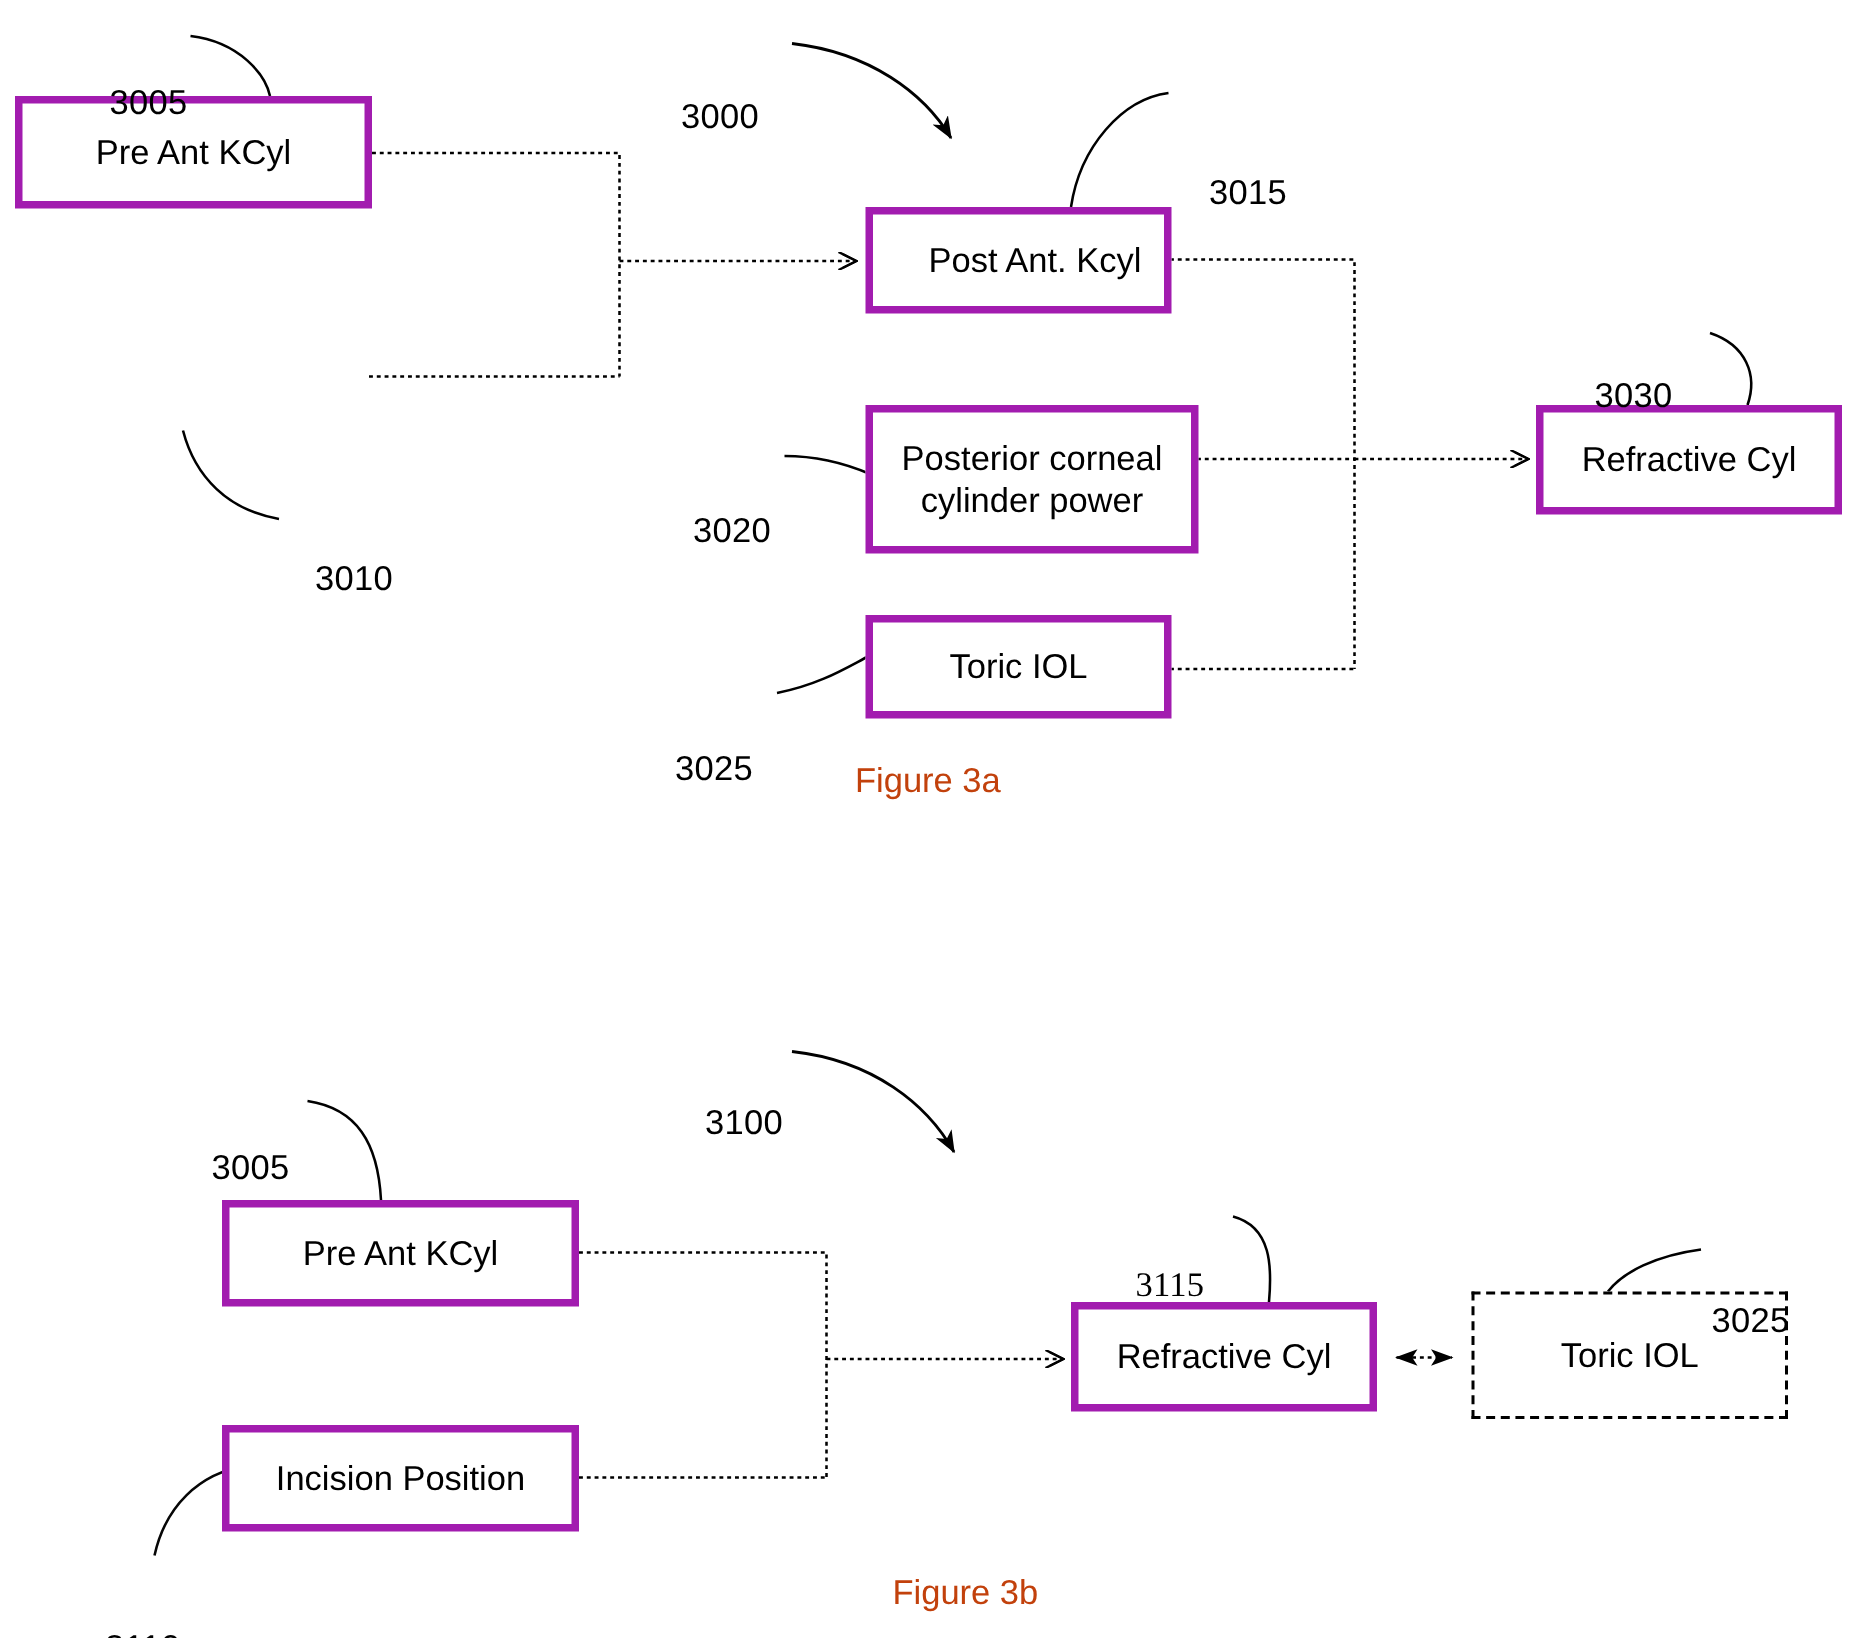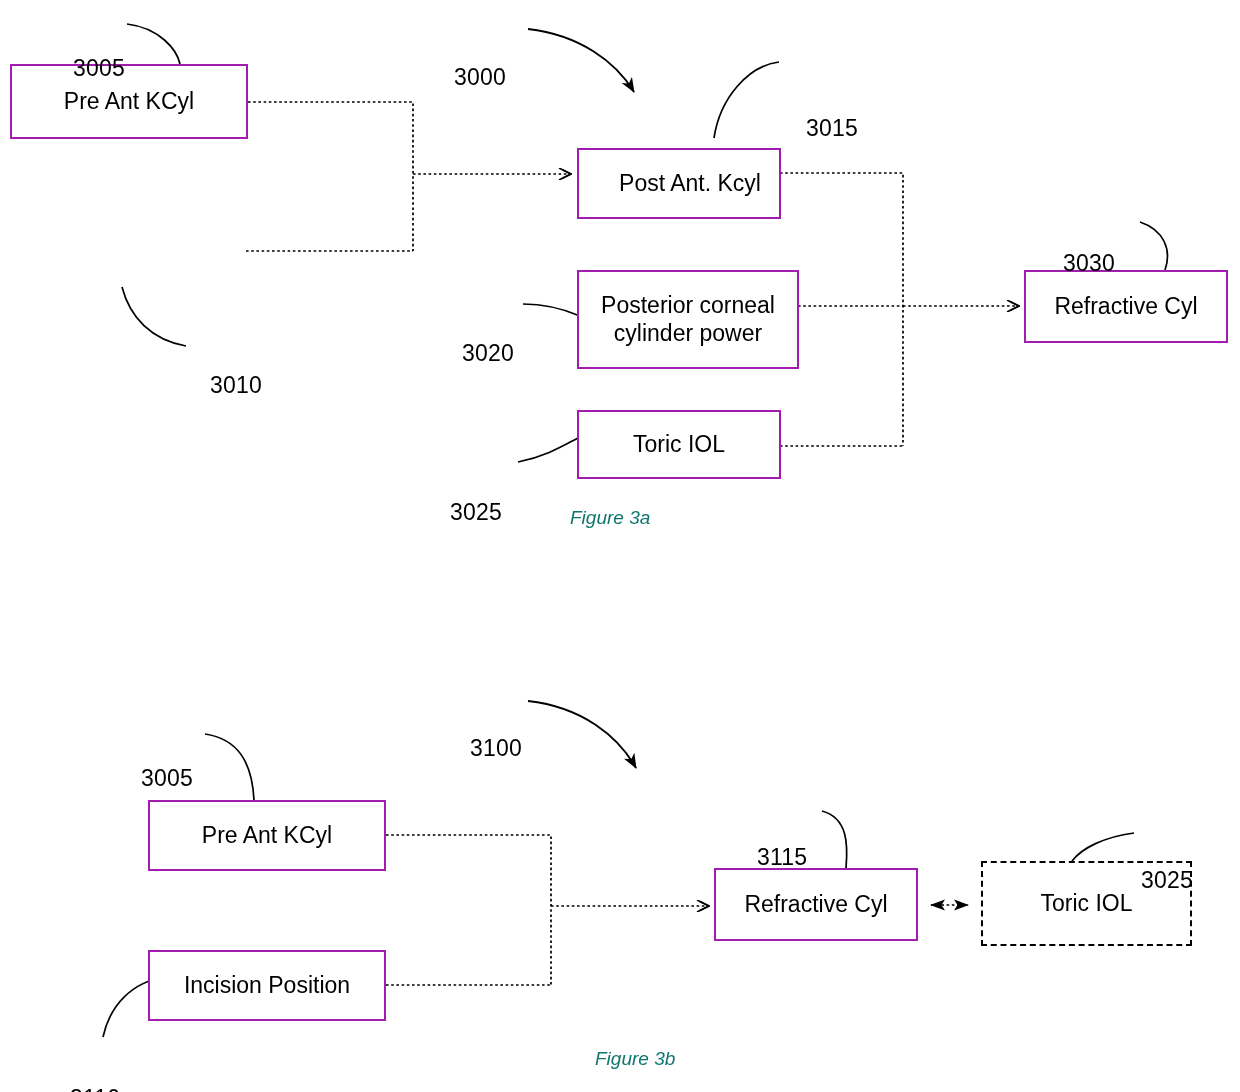--- a/index.html
+++ b/index.html
@@ -18,21 +18,21 @@
   #svg-layer {
     position: absolute;
     left: 0;
     top: 0;
     width: 1240px;
     height: 1092px;
   }
   .node {
     position: absolute;
     box-sizing: border-box;
-    border: 2px solid #a21caf;
+    border: 5px solid #a21caf;
     background: #ffffff;
     display: flex;
     align-items: center;
     justify-content: center;
     text-align: center;
     color: #000000;
     font-family: "Liberation Sans", sans-serif;
     font-size: 23px;
     line-height: 1.18;
     z-index: 5;
@@ -45,26 +45,25 @@
     color: #000000;
     font-family: "Liberation Sans", sans-serif;
     font-size: 23px;
     letter-spacing: 0.2px;
     white-space: nowrap;
     z-index: 6;
     margin-top: 47px;
   }
   .caption {
     position: absolute;
-    color: #0f766e;
-    font-family: "Liberation Sans", sans-serif;
-    font-size: 19px;
+    color: #c2410c;
+    font-family: "Liberation Sans", sans-serif;
+    font-size: 23px;
     white-space: nowrap;
     z-index: 6;
-    font-style: italic;
   }
 </style>
 </head>
 <body>
 
 <div id="page">
 
   <svg id="svg-layer" viewBox="0 0 1240 1092" xmlns="http://www.w3.org/2000/svg">
     <defs>
       <marker id="openArrow" markerWidth="14" markerHeight="12" refX="12" refY="6" orient="auto" markerUnits="userSpaceOnUse">
@@ -155,21 +154,21 @@
     <g stroke="#000000" stroke-width="1.7" fill="none">
       <path d="M1134,833 C1104,837 1082,848 1072,861"></path>
     </g>
   </svg>
 
   <div class="node" style="left:10px; top:64px; width:238px; height:75px;">
     <span>Pre Ant KCyl</span>
   </div>
 
 
-  <div class="node" style="left:577px; top:148px; width:204px; height:71px;padding-left:22px;">
+  <div class="node" style="left:577px; top:138px; width:204px; height:71px;padding-left:22px;">
     <span>Post Ant. Kcyl</span>
   </div>
 
   <div class="node" style="left:577px; top:270px; width:222px; height:99px; flex-direction:column;align-items:center;">
     <span>Posterior corneal</span>
     <span>cylinder power</span>
   </div>
 
   <div class="node" style="left:577px; top:410px; width:204px; height:69px;">
     <span>Toric IOL</span>
@@ -201,18 +200,18 @@
     <span>Refractive Cyl</span>
   </div>
 
   <div class="node dashed" style="left:981px; top:861px; width:211px; height:85px;">
     <span>Toric IOL</span>
   </div>
 
   <div class="ref" style="left:141px; top:718px;">3005</div>
   <div class="ref" style="left:70px; top:1038px;">3110</div>
   <div class="ref" style="left:470px; top:688px;">3100</div>
-  <div class="ref" style="left:757px; top:797px;">3115</div>
+  <div class="ref" style="left:757px; top:797px;font-family:Liberation Serif, serif;">3115</div>
   <div class="ref" style="left:1141px; top:820px;">3025</div>
 
   <div class="caption" style="left:595px; top:1048px;text-align:center;">Figure 3b</div>
 
 </div>
 
 </body></html>

